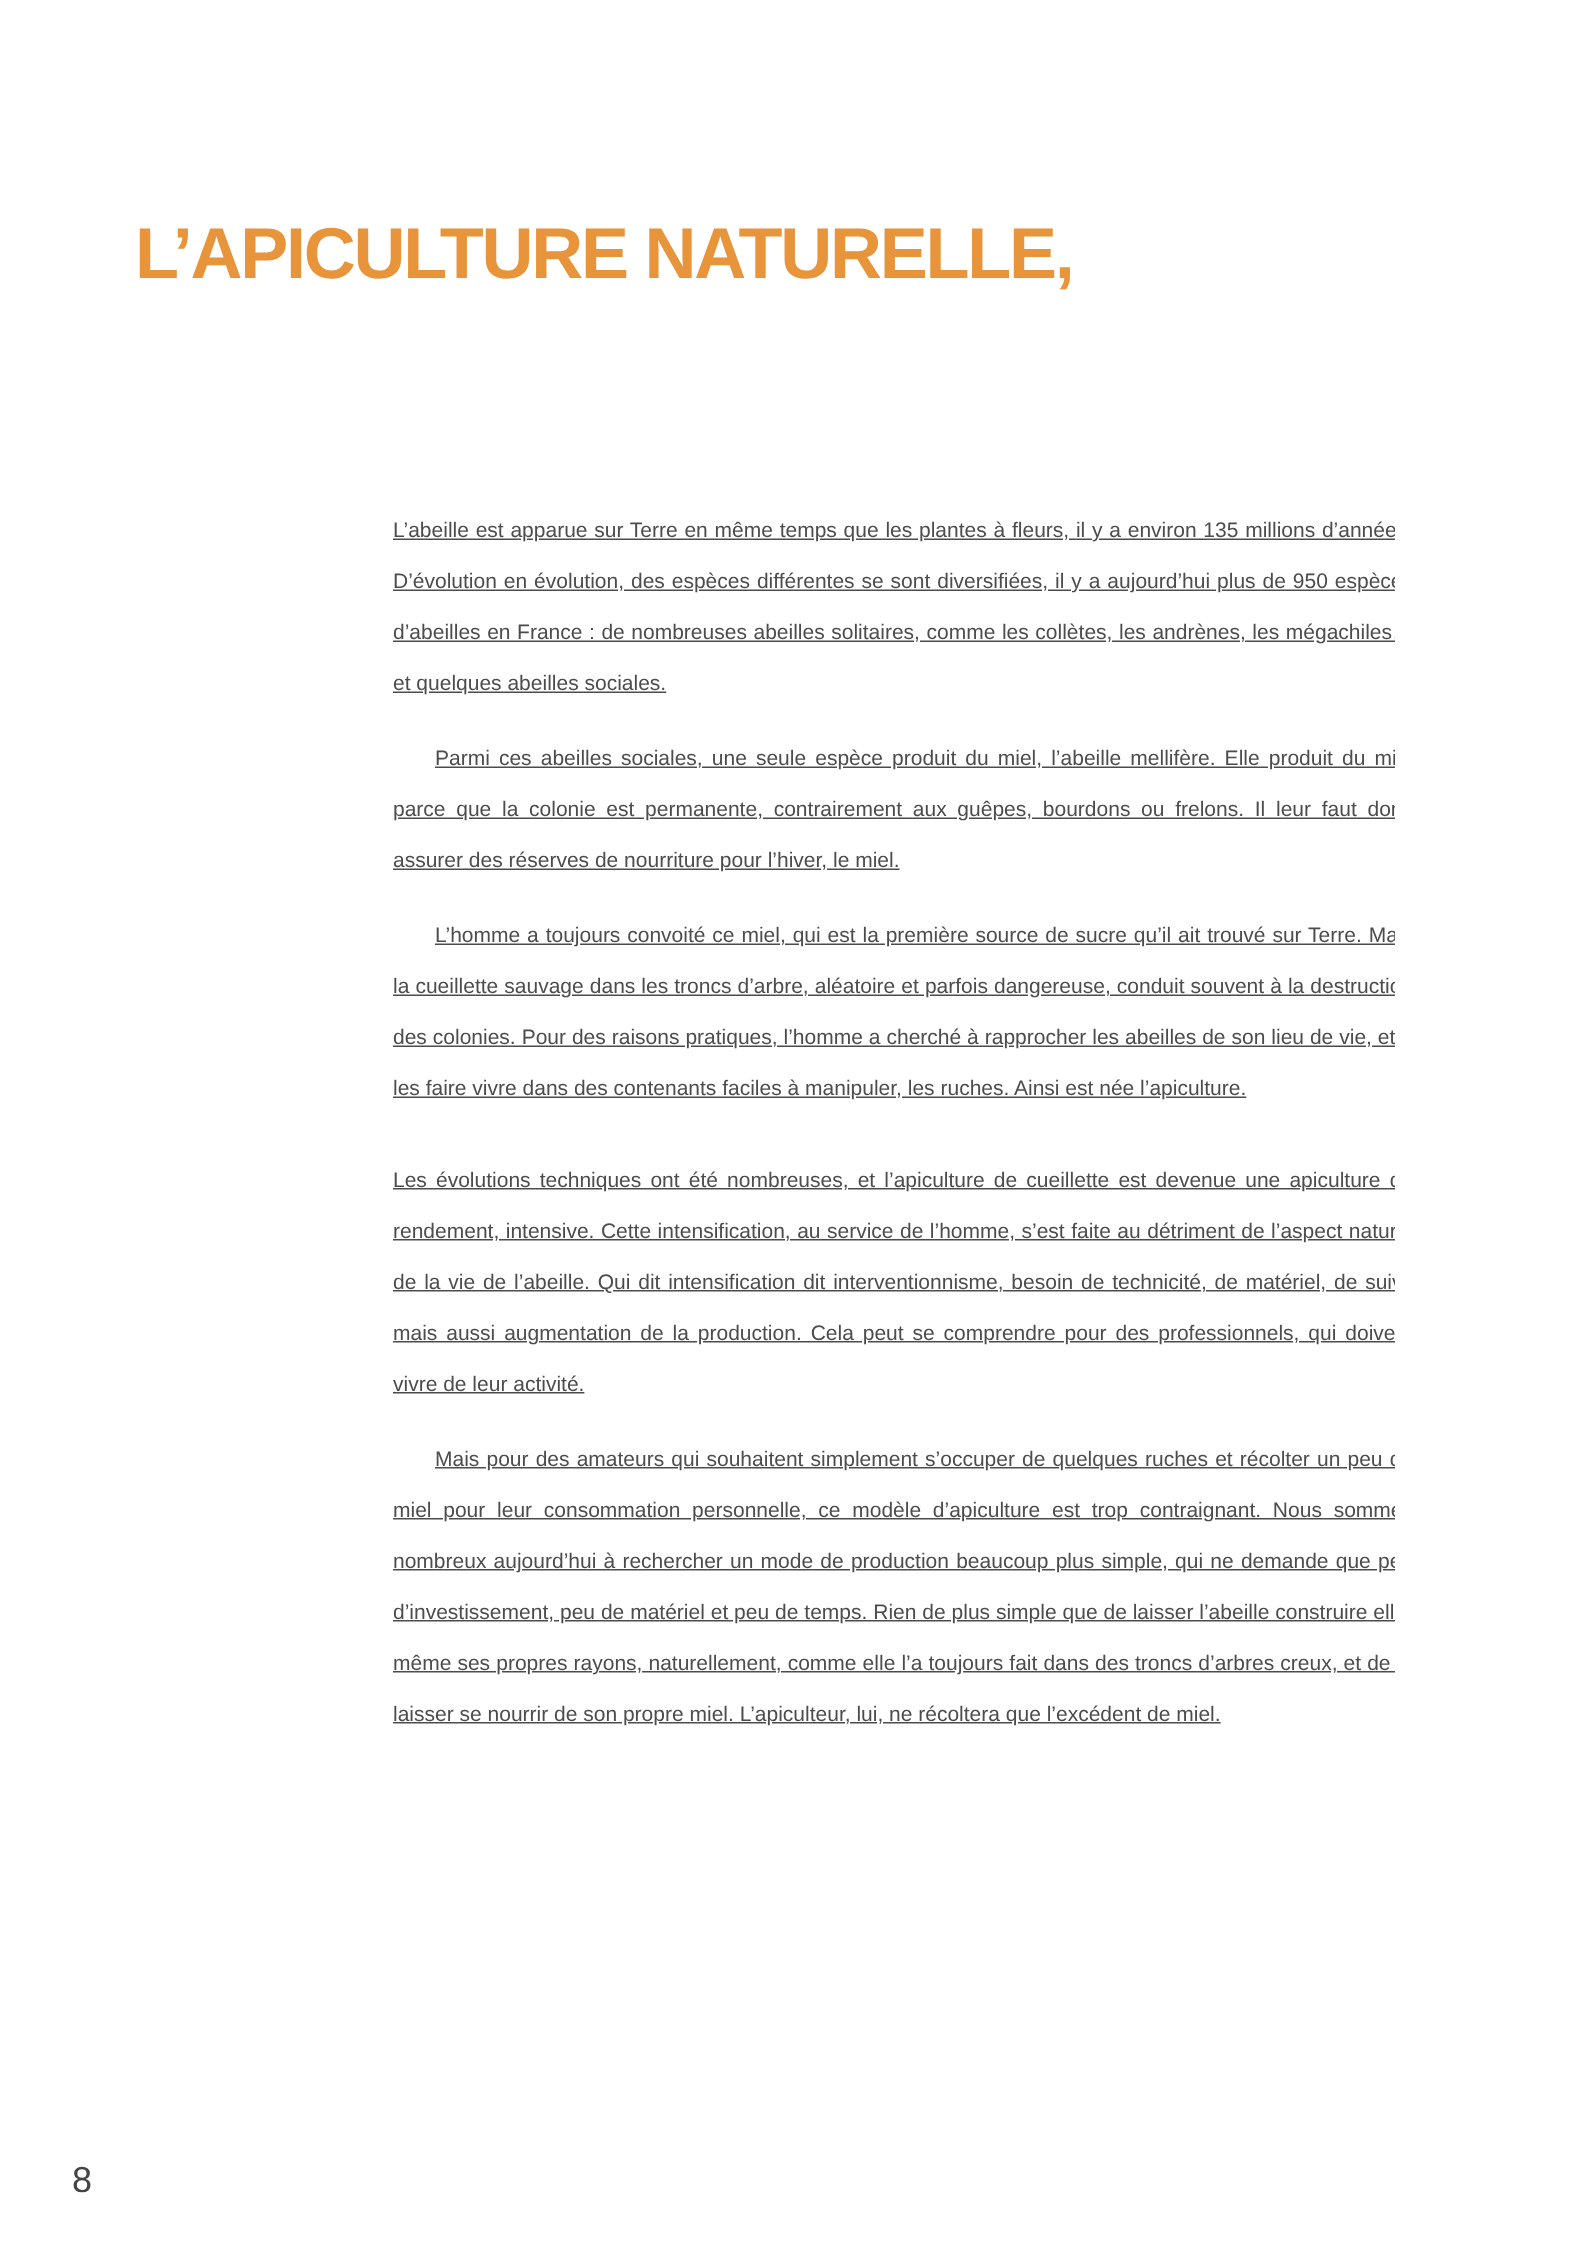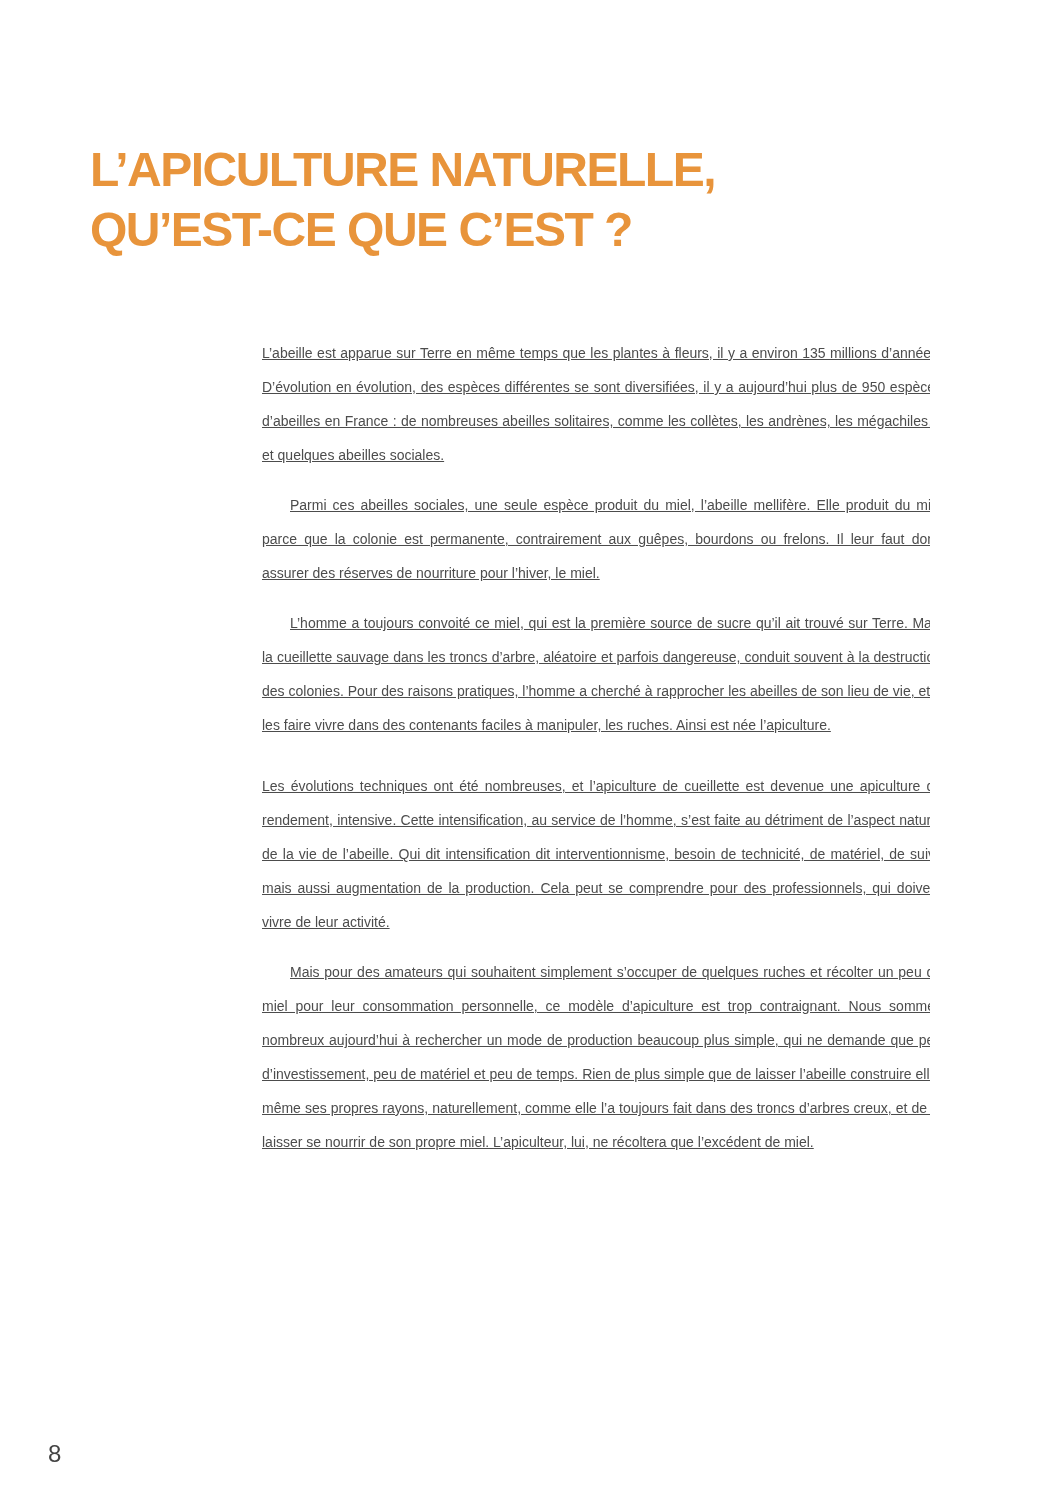--- a/index.html
+++ b/index.html
@@ -61,21 +61,20 @@
     line-height: 28px;
   }
 </style>
 </head>
 <body>
 
 <div class="page">
 
   <h1 class="title">
     <span style="display:block">L’APICULTURE NATURELLE,</span>
-    <span style="display:block">QU’EST-CE QUE C’EST ?</span>
   </h1>
 
   <div class="body-block">
     <p>L’abeille est apparue sur Terre en même temps que les plantes à fleurs, il y a environ 135 millions d’années. D’évolution en évolution, des espèces différentes se sont diversifiées, il y a aujourd’hui plus de 950 espèces d’abeilles en France : de nombreuses abeilles solitaires, comme les collètes, les andrènes, les mégachiles… et quelques abeilles sociales.</p>
     <p class="indent">Parmi ces abeilles sociales, une seule espèce produit du miel, l’abeille mellifère. Elle produit du miel parce que la colonie est permanente, contrairement aux guêpes, bourdons ou frelons. Il leur faut donc assurer des réserves de nourriture pour l’hiver, le miel.</p>
     <p class="indent gap-after">L’homme a toujours convoité ce miel, qui est la première source de sucre qu’il ait trouvé sur Terre. Mais la cueillette sauvage dans les troncs d’arbre, aléatoire et parfois dangereuse, conduit souvent à la destruction des colonies. Pour des raisons pratiques, l’homme a cherché à rapprocher les abeilles de son lieu de vie, et à les faire vivre dans des contenants faciles à manipuler, les ruches. Ainsi est née l’apiculture.</p>
     <p>Les évolutions techniques ont été nombreuses, et l’apiculture de cueillette est devenue une apiculture de rendement, intensive. Cette intensification, au service de l’homme, s’est faite au détriment de l’aspect naturel de la vie de l’abeille. Qui dit intensification dit interventionnisme, besoin de technicité, de matériel, de suivi, mais aussi augmentation de la production. Cela peut se comprendre pour des professionnels, qui doivent vivre de leur activité.</p>
     <p class="indent gap-after">Mais pour des amateurs qui souhaitent simplement s’occuper de quelques ruches et récolter un peu de miel pour leur consommation personnelle, ce modèle d’apiculture est trop contraignant. Nous sommes nombreux aujourd’hui à rechercher un mode de production beaucoup plus simple, qui ne demande que peu d’investissement, peu de matériel et peu de temps. Rien de plus simple que de laisser l’abeille construire elle-même ses propres rayons, naturellement, comme elle l’a toujours fait dans des troncs d’arbres creux, et de la laisser se nourrir de son propre miel. L’apiculteur, lui, ne récoltera que l’excédent de miel.</p>
   </div>
 

